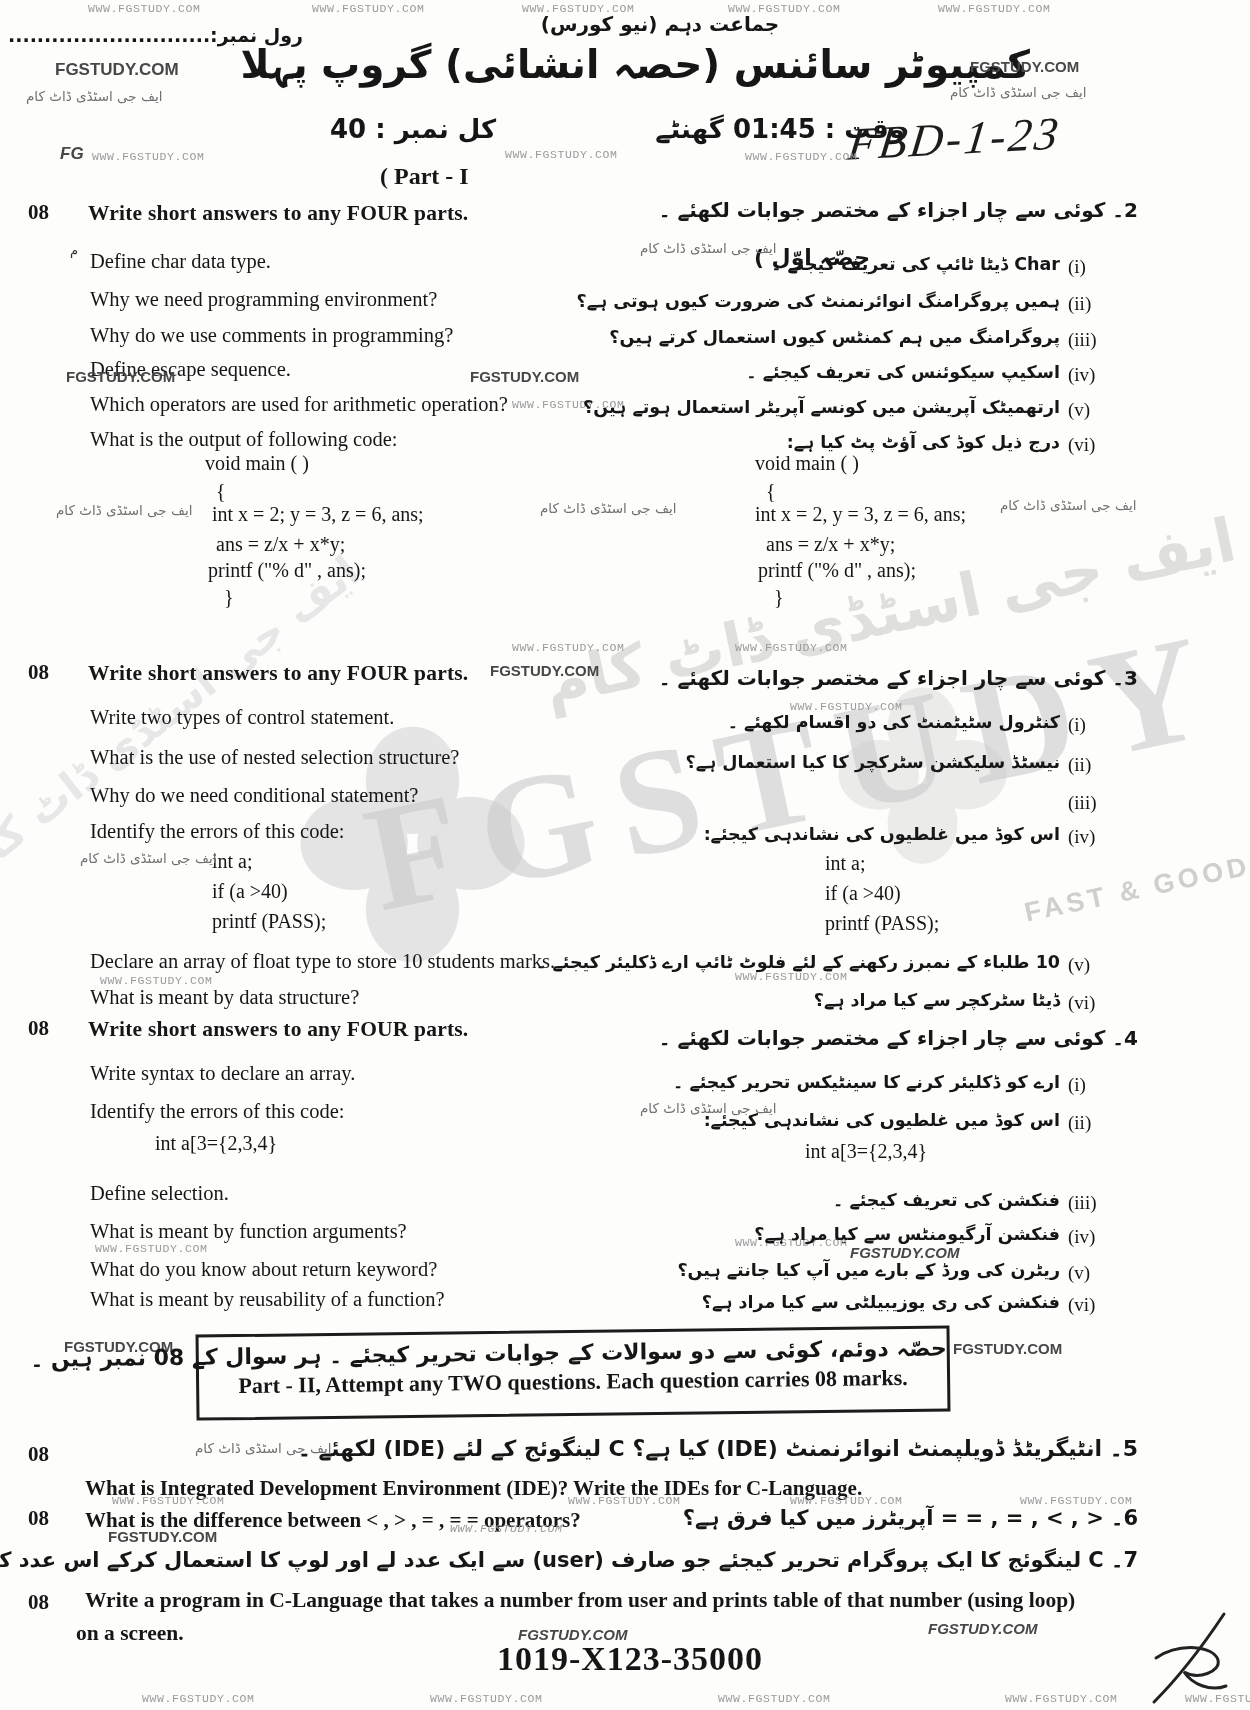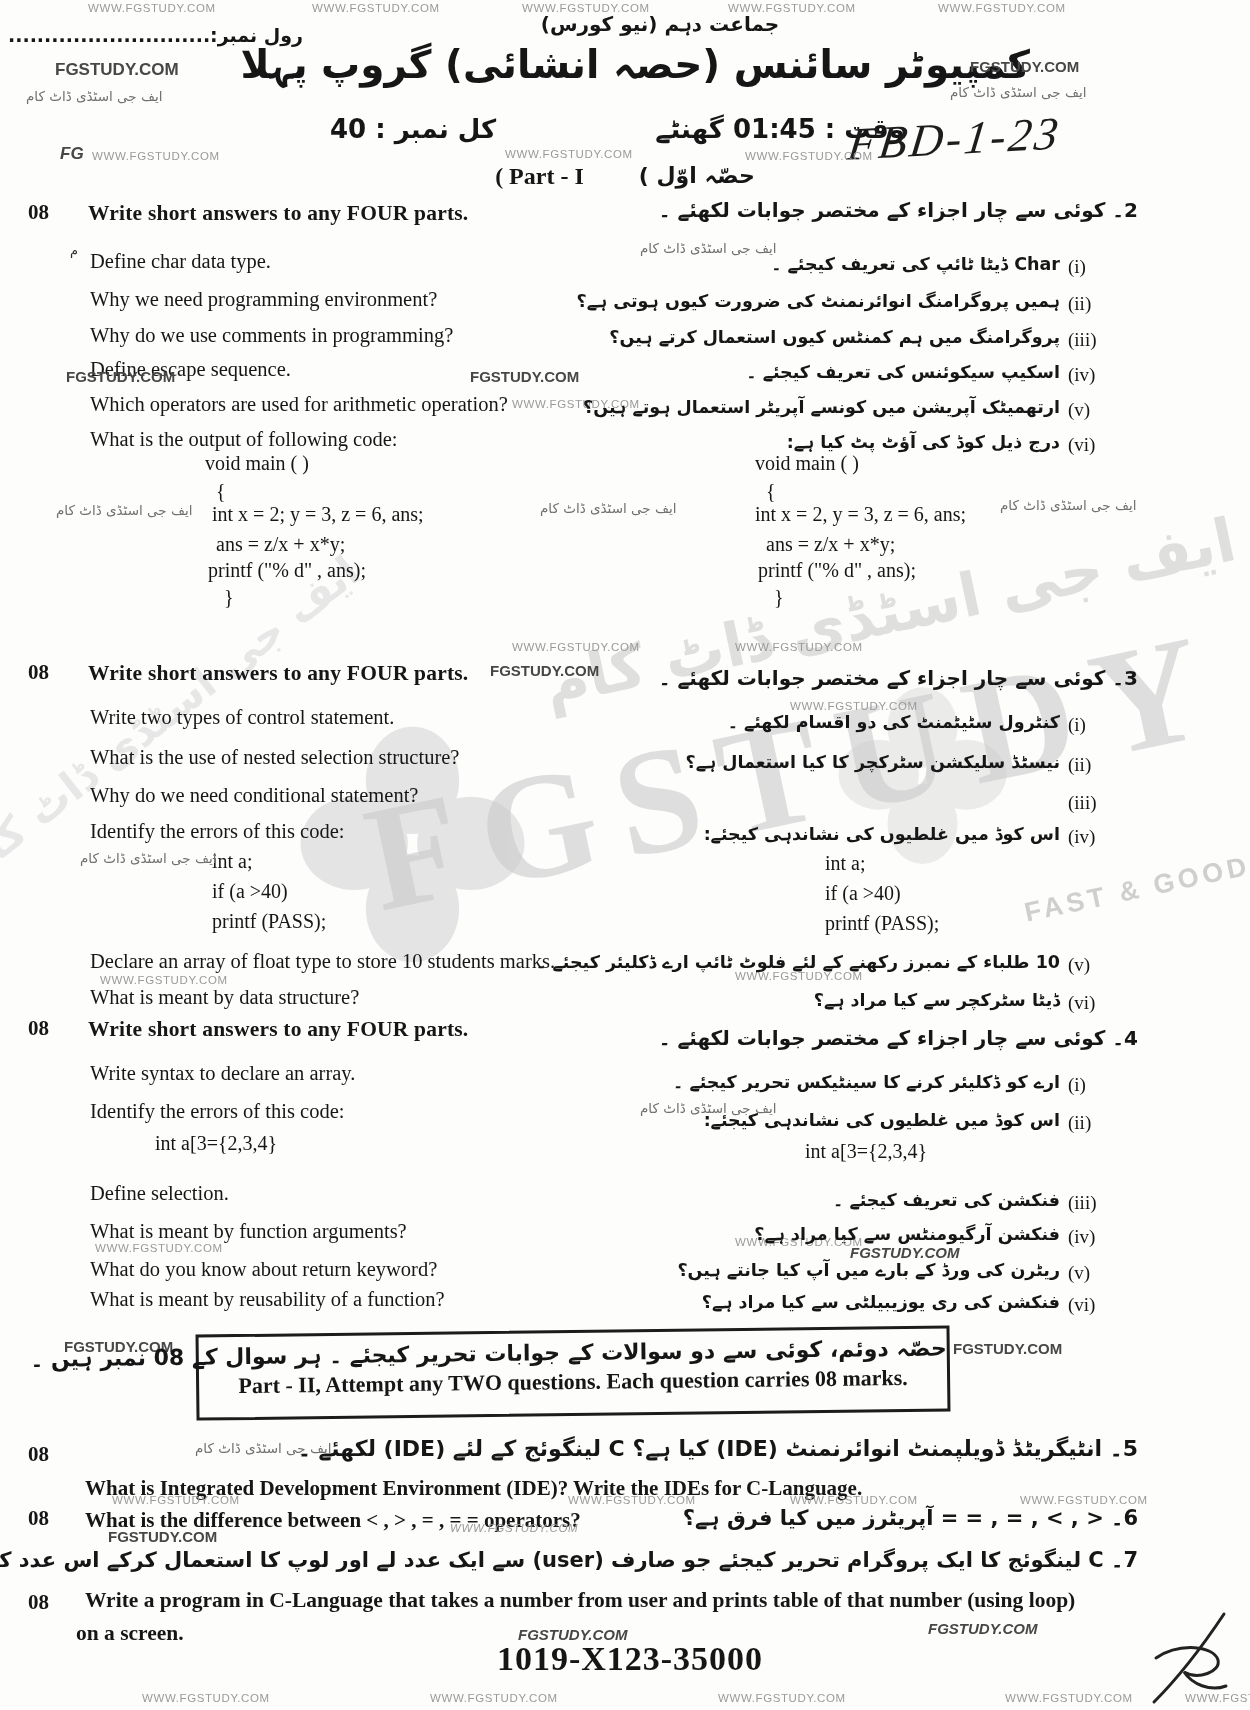--- a/index.html
+++ b/index.html
@@ -1,20 +1,20 @@
 <!DOCTYPE html>
 <html lang="en"><head>
 <meta charset="utf-8">
 <style>
   html,body{margin:0;padding:0;background:#8a8a8a;}
   .page{position:relative;width:1250px;height:1710px;margin:0 auto;background:#fdfdfc;
         overflow:hidden;font-family:"Liberation Serif",serif;color:#161616;}
   .abs{position:absolute;}
   
-  .wm-s{font-family:Liberation Sans, sans-serif;font-size:11.5px;color:#9a9a9a;letter-spacing:.6px;white-space:nowrap;}
+  .wm-s{font-family:Liberation Mono, monospace;font-size:11.5px;color:#9a9a9a;letter-spacing:.6px;white-space:nowrap;}
   .wm-b{font-family:"Liberation Sans",sans-serif;font-size:15px;font-weight:bold;color:#474747;white-space:nowrap;}
   .wm-i{font-style:italic;}
   .wm-u{font-family:"DejaVu Sans",sans-serif;font-size:13.5px;color:#707070;direction:rtl;white-space:nowrap;}
   .big-wm{font-weight:bold;color:#cbcbcb;opacity:.6;white-space:nowrap;transform-origin:left center;}
   
   .ur{direction:rtl;font-family:"DejaVu Sans","Liberation Sans",sans-serif;font-weight:bold;white-space:nowrap;}
   .ur-h{font-size:20px;}
   .ur-p{font-size:17.5px;}
   .roman{font-size:19px;font-family:"Liberation Serif",serif;}
   .en-h{font-weight:bold;font-size:21.5px;white-space:nowrap;letter-spacing:.2px;}
@@ -72,21 +72,21 @@
   <div class="abs" style="left:330px;top:114px;width:575px;display:flex;flex-direction:row-reverse;justify-content:space-between;">
     <span class="ur" style="font-size:26px;">وقت : 01:45 گھنٹے</span>
     <span class="ur" style="font-size:26px;">کل نمبر : 40</span>
   </div>
   <div class="abs hand" style="left:848px;top:112px;">FBD-1-23</div>
   <div class="abs wm-b wm-i" style="left:60px;top:144px;font-size:17px;">FG</div>
   <div class="abs wm-s" style="left:92px;top:150px;">WWW.FGSTUDY.COM</div>
   <div class="abs wm-s" style="left:505px;top:148px;">WWW.FGSTUDY.COM</div>
   <div class="abs wm-s" style="left:745px;top:150px;">WWW.FGSTUDY.COM</div>
 
-  <div class="abs" style="left:380px;top:163px;width:490px;display:flex;justify-content:center;gap:55px;">
+  <div class="abs" style="left:380px;top:163px;width:490px;display:flex;justify-content:center;gap:55px;flex-direction:column;">
     <span style="font-weight:bold;font-size:24px;">( Part - I</span>
     <span class="ur" style="font-size:22px;">حصّہ اوّل )</span>
   </div>
 
   <div class="abs marks" style="left:28px;top:200px;">08</div>
   <div class="abs en-h" style="left:88px;top:201px;">Write short answers to any FOUR parts.</div>
   <div class="abs ur ur-h" style="right:112px;top:198px;">2۔ کوئی سے چار اجزاء کے مختصر جوابات لکھئے ۔</div>
   <div class="abs pen" style="left:70px;top:243px;font-size:13px;">م</div>
   <div class="abs wm-u" style="left:640px;top:240px;">ایف جی اسٹڈی ڈاٹ کام</div>
 

